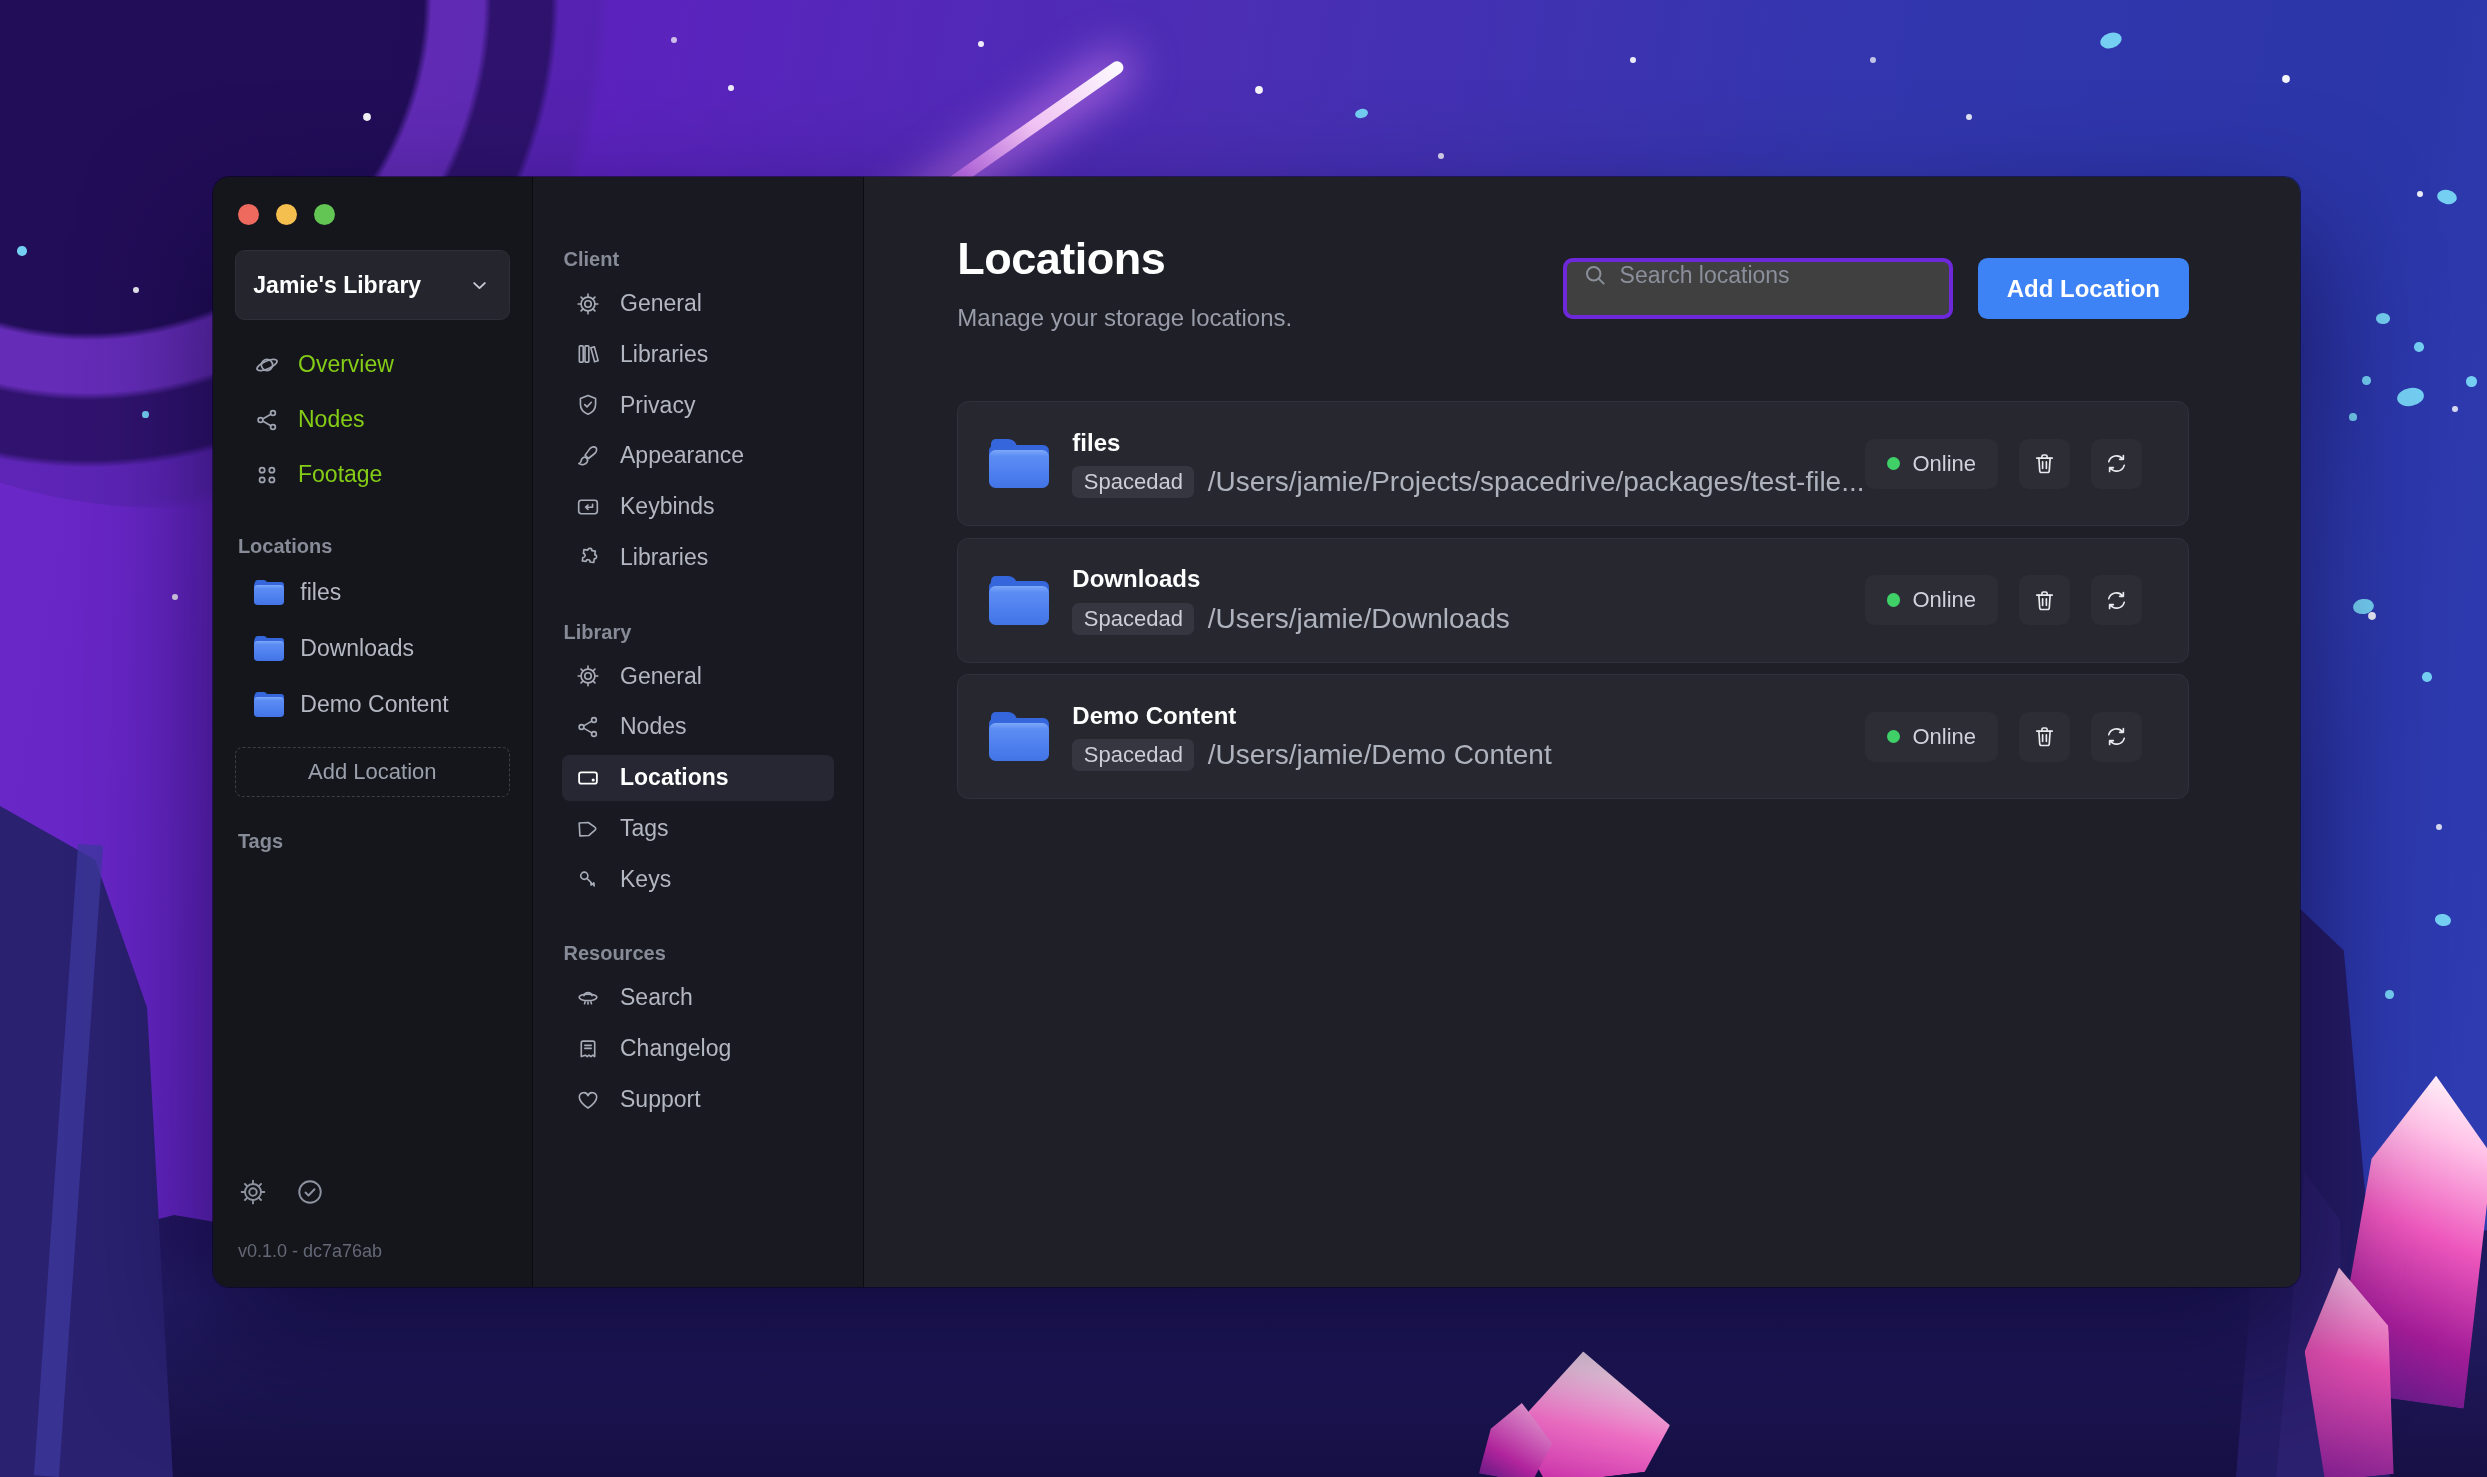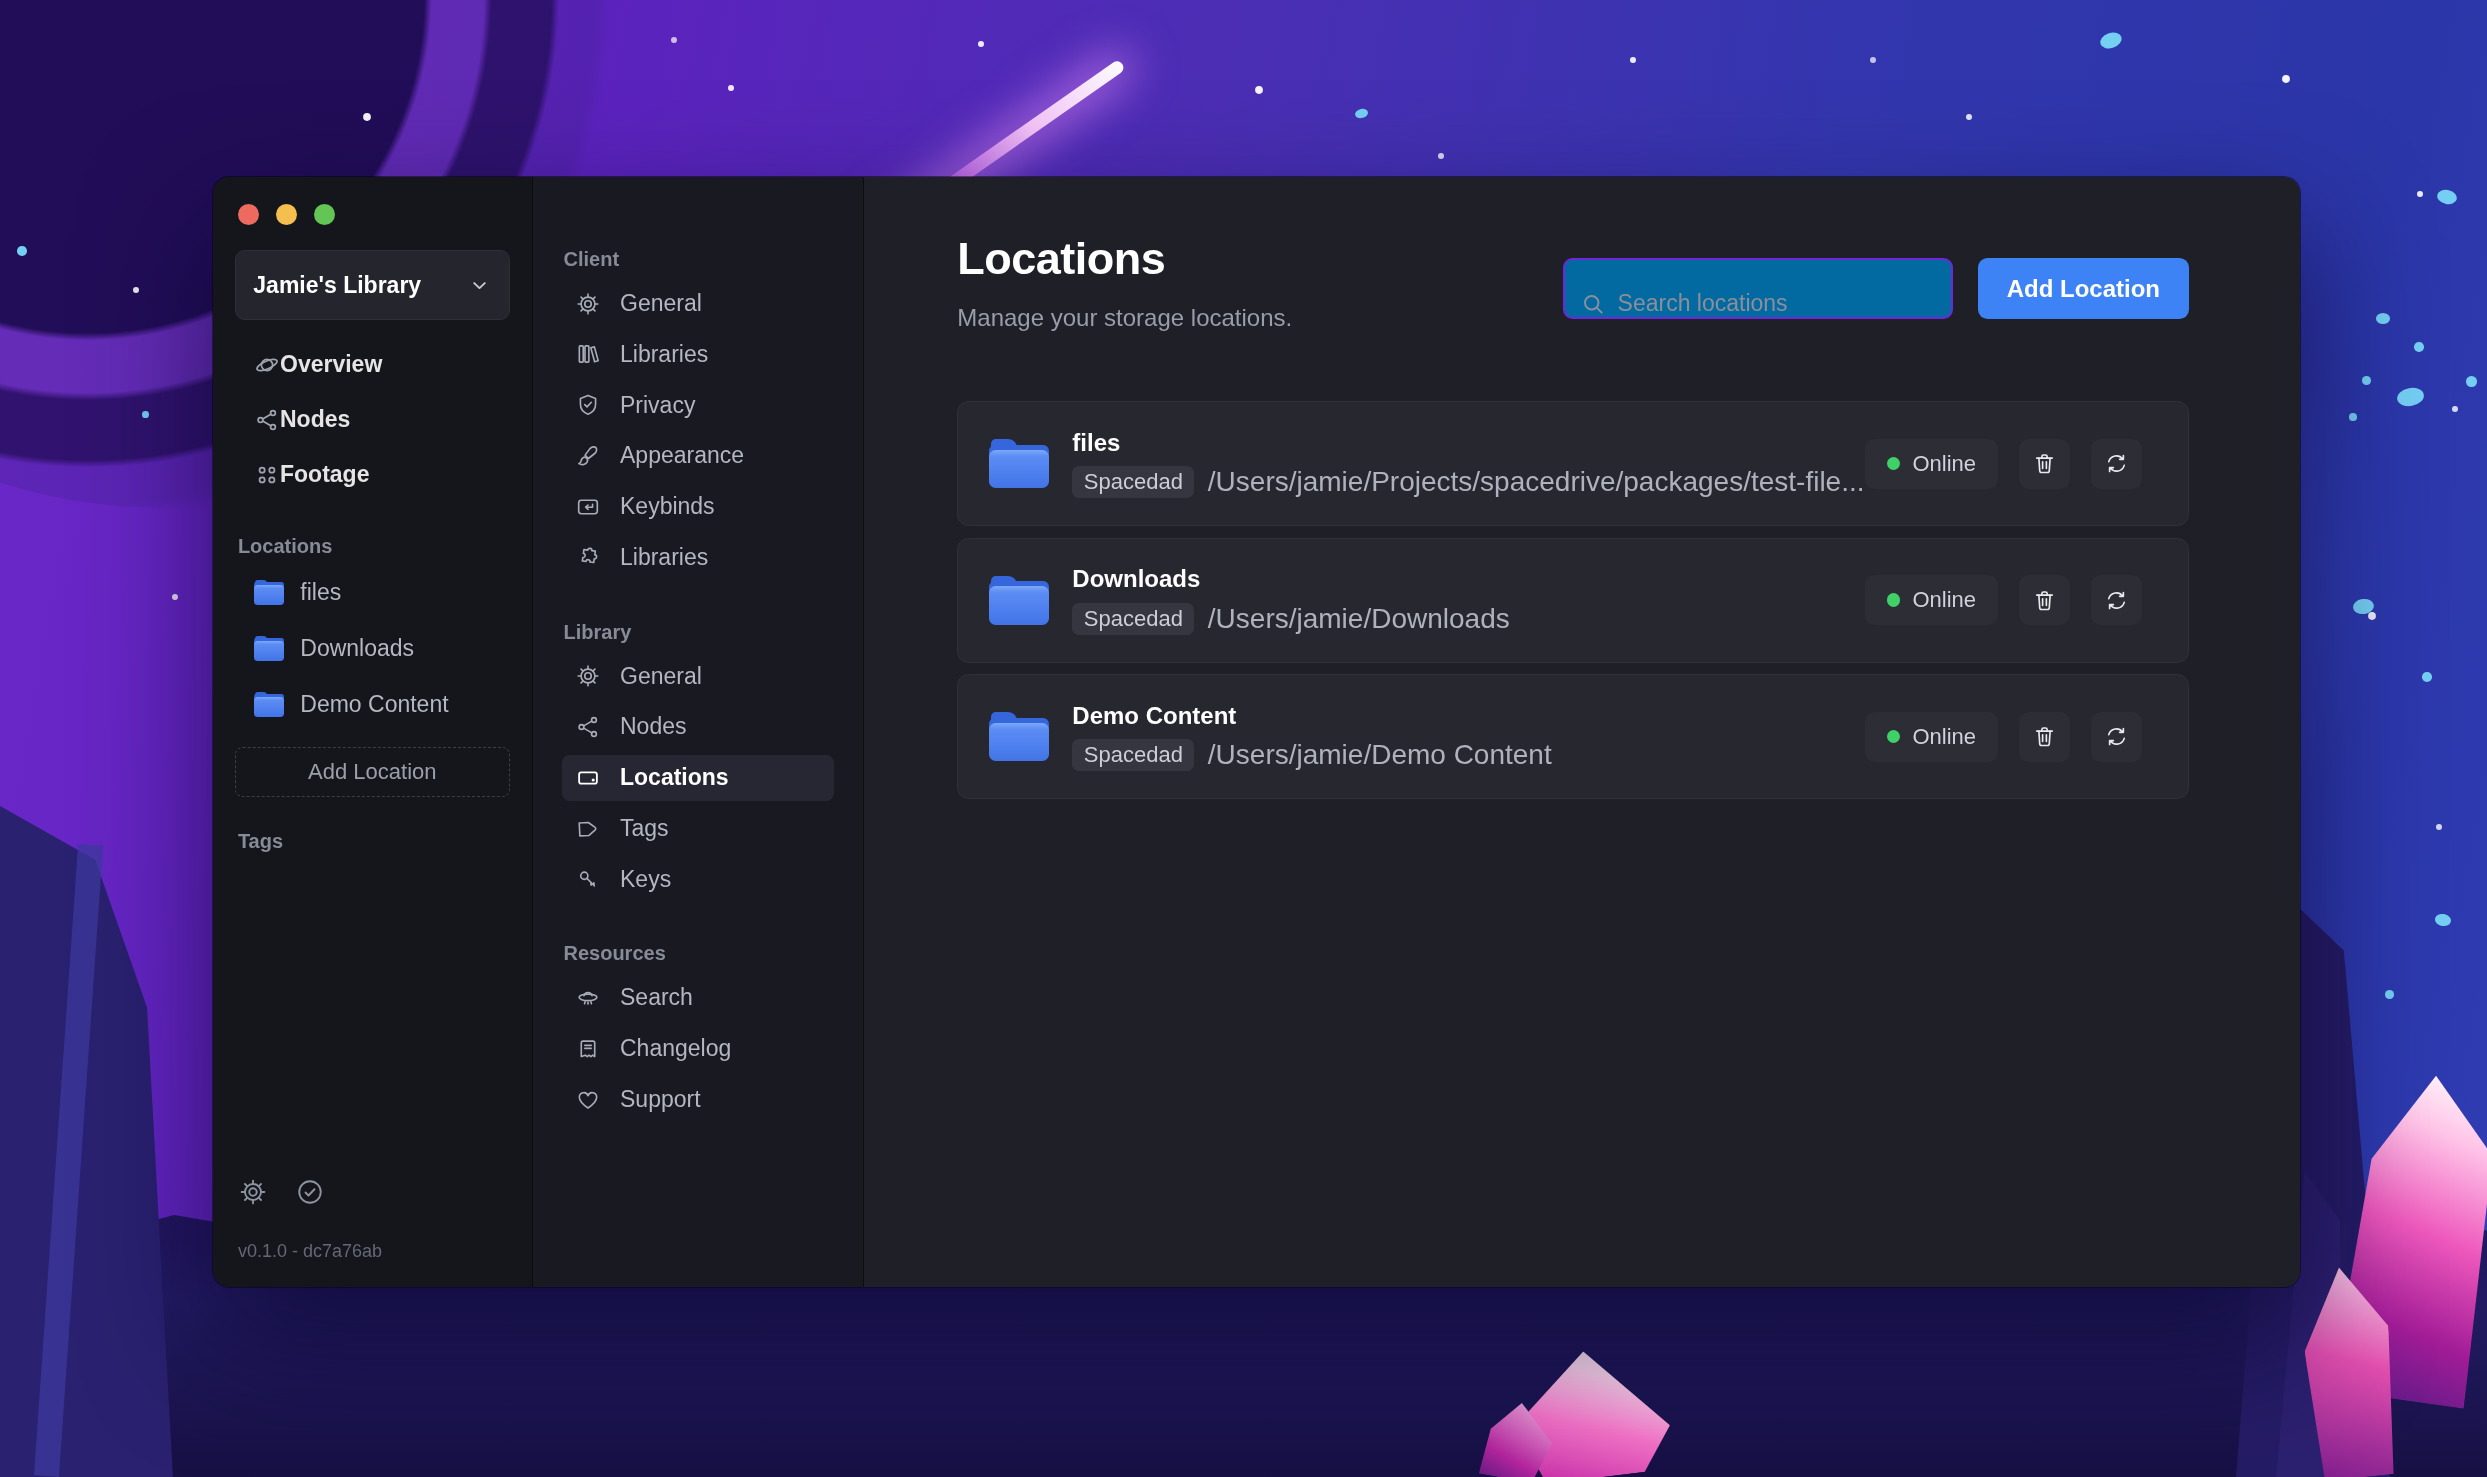--- a/index.html
+++ b/index.html
@@ -80,22 +80,22 @@
   
   .sidebar { width:334px; background:#15161c; display:flex; flex-direction:column;
     padding:0 22px; border-right:1px solid rgba(0,0,0,.5); }
   .traffic { display:flex; gap:17.3px; margin:27px 0 0 2.9px; }
   .traffic span { width:21px; height:21px; border-radius:50%; }
   .lib-select { margin-top:25px; height:70px; background:#24252d; border:1px solid #2e2f38;
     border-radius:9.6px; display:flex; align-items:center; justify-content:space-between;
     padding:0 17.3px; color:#fff; font-size:23px; font-weight:700; cursor:pointer; }
   .lib-select svg { width:23px; height:23px; color:#c7cad2; }
   .snav { display:flex; flex-direction:column; margin-top:17.3px; }
-  .snav-item { display:flex; align-items:center; height:55px; padding:0 19px;
-    border-radius:7.7px; color:#e5e5e5; font-weight:700; cursor:pointer; }
+  .snav-item { display:flex; align-items:center; gap:18px; height:55px; padding:0 19px;
+    border-radius:7.7px; color:#84cc16; font-weight:400; cursor:pointer; }
   .snav-item svg { width:26px; height:26px; color:#9ea3af; flex:none; }
   .sec-head { font-size:20px; font-weight:700; color:#868b97; margin:33px 0 5.8px 2.9px; }
   .loc-item { display:flex; align-items:center; gap:16.3px; height:56px; padding:0 19px; border-radius:7.7px;
     color:#b4b8c2; font-weight:500; cursor:pointer; }
   .dashed-btn { margin-top:15.4px; height:50px; border:1px dashed #3c3d48; border-radius:7.7px;
     background:transparent; color:#9aa0ab; font-size:22px; font-family:inherit; cursor:pointer; }
   .tag-item { display:flex; align-items:center; gap:20px; height:56px; padding:0 21px; color:#b4b8c2;
     font-weight:500; cursor:pointer; }
   .tag-dot { width:18px; height:18px; border-radius:50%; flex:none; }
   .tag-item.dim1 { color:#60646f; } .tag-item.dim1 .tag-dot { opacity:.55; }
@@ -115,22 +115,22 @@
     border-radius:7.7px; color:#b3b7c1; font-weight:500; cursor:pointer; }
   .set-item svg { width:26px; height:26px; color:#a7acb8; flex:none; }
   .set-item.active { background:#262733; color:#fff; font-weight:700; }
   .set-item.active svg { color:#fff; }
 
   
   .main { flex:1; background:#1e1f27; position:relative; padding:56px 111px 0 93px; }
   .page-title { color:#fff; font-size:45px; font-weight:800; letter-spacing:-0.5px; }
   .page-sub { margin-top:19px; font-size:24px; color:#989da9; }
   .controls { position:absolute; top:81px; right:111px; display:flex; gap:25px; }
-  .search { width:390px; height:61px; background:#0369a1; border:2px solid #6d28d9; border-radius:9.6px;
-    display:flex; align-items:flex-end; padding:0 15.4px; gap:11.5px; }
+  .search { width:390px; height:61px; background:#404040; border:4px solid #6d28d9; border-radius:9.6px;
+    display:flex; align-items:flex-start; padding:0 15.4px; gap:11.5px; }
   .search svg { width:26px; height:26px; color:#8a8f9b; flex:none; }
   .search input { background:transparent; border:none; outline:none; color:#d6d9e0;
     font-size:23px; font-family:inherit; width:100%; }
   .search input::placeholder { color:#8a8f9b; }
   .btn-primary { height:61px; padding:0 29px; border:none; border-radius:9.6px; background:#3d83f6;
     color:#fff; font-size:24px; font-weight:700; font-family:inherit; cursor:pointer; }
   .loc-list { margin-top:69px; display:flex; flex-direction:column; gap:11.5px; }
   .loc-row { height:125px; background:#26272f; border:1px solid #30313a; border-radius:11.5px;
     display:flex; align-items:center; padding:0 46px 0 31px; }
   .row-text { margin-left:23px; min-width:0; }

